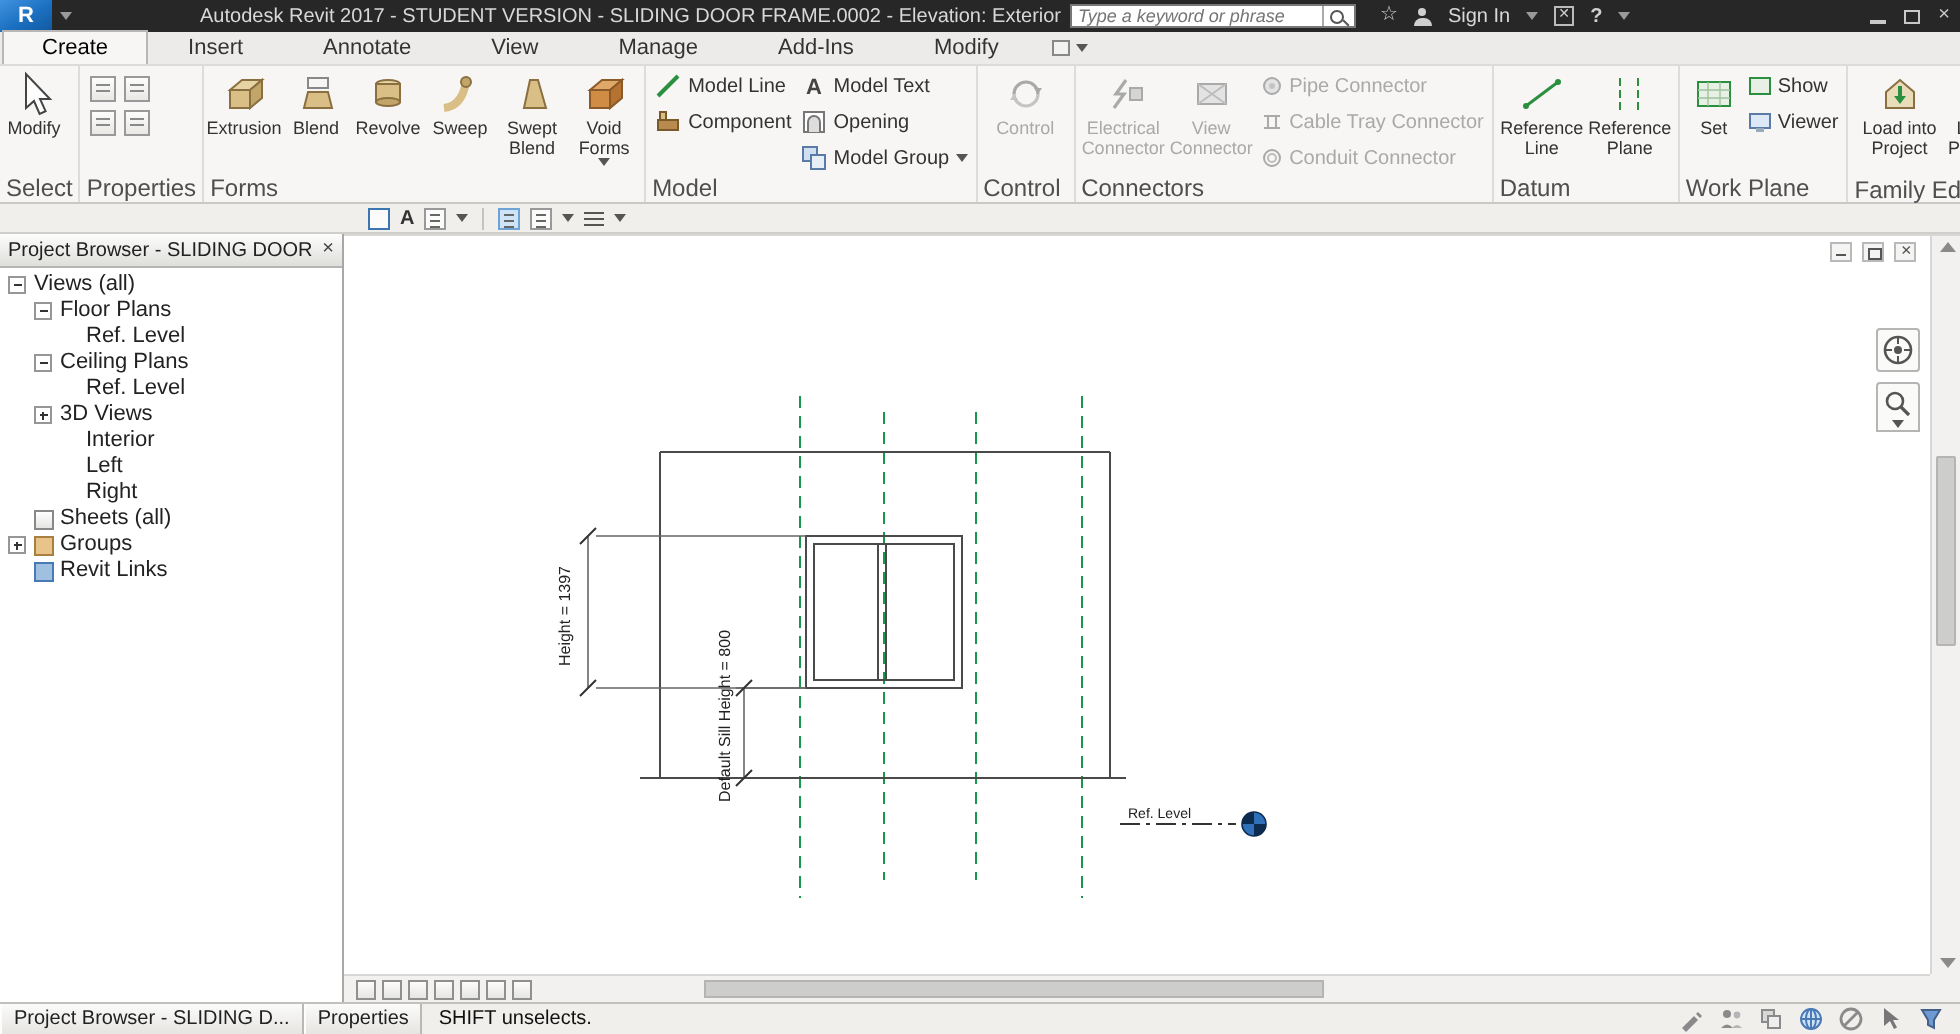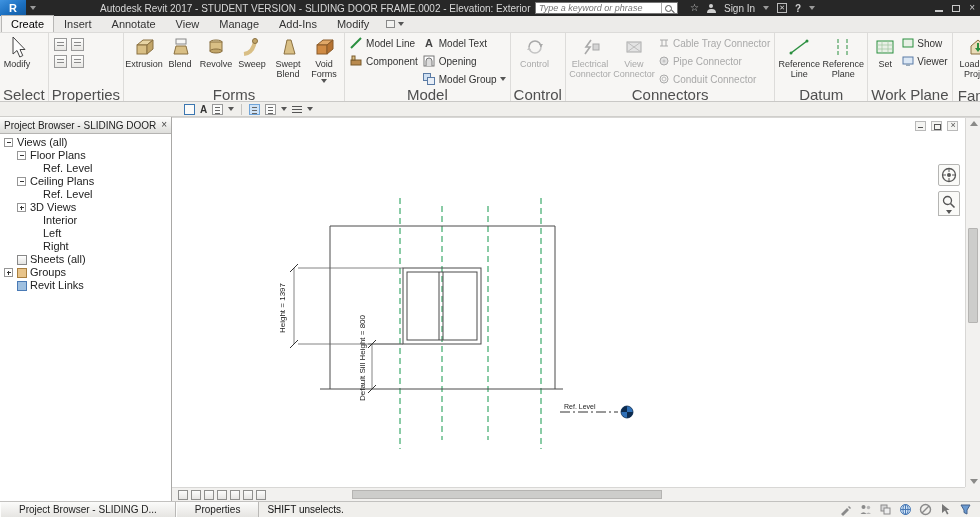--- a/index.html
+++ b/index.html
@@ -25,30 +25,30 @@
 .person::after{content:"";position:absolute;left:0;top:5px;width:9px;height:4px;border-radius:4px 4px 0 0;background:#cfcfcf}
 .xbox{width:10px;height:10px;border:1px solid #bbb;font-size:7px;line-height:8px;text-align:center;color:#cfcfcf}
 .help{font-size:10px;color:#cfcfcf;font-weight:bold}
 .winctl{position:absolute;right:5px;top:0;height:16px;display:flex;align-items:center;gap:9px}
 .wmin{width:8px;height:2px;background:#c9c9c9;margin-top:5px}
 .wmax{width:8px;height:7px;border:1px solid #c9c9c9}
 .wclose{color:#c9c9c9;font-size:10px;line-height:16px}
 
 
 .tabs{position:absolute;top:16px;left:0;right:0;height:17px;background:#ecebe9;display:flex;align-items:flex-end;padding-left:1px;border-bottom:1px solid #dcdbd9}
-.tab{padding:2px 9px;font-size:11px;color:#333;border:1px solid transparent;border-bottom:0;white-space:nowrap}
+.tab{padding:2px 19px;font-size:11px;color:#333;border:1px solid transparent;border-bottom:0;white-space:nowrap}
 .tab.active{background:#f7f6f4;border-color:#b8b7b5;color:#000}
 .ribextra{margin-left:7px;display:flex;align-items:center;gap:3px;padding-bottom:4px}
 .ribbox{width:9px;height:8px;border:1px solid #888;background:#f2f2f0}
 
 
 .ribbon{position:absolute;top:33px;left:0;right:0;height:69px;background:#f7f6f4;display:flex;border-bottom:1px solid #c9c8c6}
 .panel{border-right:1px solid #dddcda;display:flex;flex-direction:column;flex:none}
 .pc{flex:1;display:flex;padding:1px 2px 0}
-.plabel{height:13px;line-height:13px;text-align:center;font-size:15px;color:#4f4f4f;white-space:nowrap;padding:0 3px}
+.plabel{height:13px;line-height:13px;text-align:left;font-size:12px;color:#4f4f4f;white-space:nowrap;padding:0 3px}
 .bb{width:36px;display:flex;flex-direction:column;align-items:center;text-align:center;font-size:9px;line-height:10px;color:#333;padding-top:2px}
 .bb .ic{height:22px;display:flex;align-items:center;justify-content:center;margin-bottom:1px}
 .bb.w44{width:44px}.bb.w47{width:47px}.bb.w30{width:30px}
 .sb{display:flex;align-items:center;gap:3px;height:18px;font-size:10px;color:#333;white-space:nowrap;padding:0 2px}
 .dis{color:#a9a9a9}
 .col{display:flex;flex-direction:column;justify-content:flex-start}
 .pgrid{display:grid;grid-template-columns:14px 14px;grid-auto-rows:14px;gap:3px;padding:4px 3px}
 .pgi{width:13px;height:13px;border:1px solid #999;background:linear-gradient(#fdfdfc,#e9e8e5);position:relative}
 .pgi::before{content:"";position:absolute;left:2px;top:3px;width:7px;height:1px;background:#8a8a8a;box-shadow:0 3px 0 #8a8a8a}
 
@@ -102,21 +102,21 @@
 .sarr.dn{bottom:3px;border-left:4px solid transparent;border-right:4px solid transparent;border-top:5px solid #8a8a88}
 .hrow{position:absolute;left:0;right:15px;bottom:0;height:14px;background:#f2f1ef;border-top:1px solid #d8d7d5;display:flex;align-items:center}
 .vcb{display:flex;gap:3px;padding:0 6px;align-items:center}
 .vcbi{width:10px;height:10px;border:1px solid #8f8f8d;background:linear-gradient(#fcfcfb,#e6e5e3);flex:none}
 .hscroll{flex:1;position:relative;height:100%}
 .hthumb{position:absolute;top:2px;height:9px;left:80px;width:310px;background:#cdcdcb;border:1px solid #b5b4b2}
 .corner{position:absolute;right:0;bottom:0;width:15px;height:14px;background:#f2f1ef}
 
 
 .status{position:absolute;left:0;bottom:0;right:0;height:16px;background:#f0efec;border-top:1px solid #c2c1bf;display:flex;align-items:center;font-size:10px}
-.stab{height:15px;display:flex;align-items:center;padding:0 18px;border-right:1px solid #b9b8b6;border-left:1px solid #fdfdfc;background:linear-gradient(#fbfbfa,#e6e5e2);white-space:nowrap}
+.stab{height:15px;display:flex;align-items:center;padding:0 6px;border-right:1px solid #b9b8b6;border-left:1px solid #fdfdfc;background:linear-gradient(#fbfbfa,#e6e5e2);white-space:nowrap}
 .smsg{margin-left:8px;color:#111;white-space:nowrap}
 .sicons{margin-left:auto;display:flex;align-items:center;gap:7px;padding-right:8px}
 svg{display:block}
 </style>
 </head>
 <body>
 
 <div class="titlebar">
   <div class="logo"><span>R</span></div>
   <span class="car lcar"></span>
@@ -334,33 +334,33 @@
               <rect x="4" y="4" width="14" height="10" fill="#e3e3e3" stroke="#a9a9a9"></rect>
               <path d="M4 4 L18 14 M18 4 L4 14" stroke="#bdbdbd"></path>
             </svg>
           </span>
         <span>View Connector</span>
       </div>
       <div class="col">
         <div class="sb dis">
           <span>
               <svg width="12" height="12">
-                <path d="M2 3 H10 M2 9 H10 M4 3 V9 M8 3 V9" stroke="#a9a9a9" fill="none"></path>
-              </svg>
-            </span>
-          <span>Cable Tray Connector</span>
-        </div>
-        <div class="sb dis">
-          <span>
-              <svg width="12" height="12">
                 <circle cx="6" cy="6" r="4" fill="#e3e3e3" stroke="#a9a9a9"></circle>
                 <circle cx="6" cy="6" r="1.5" fill="#c4c4c4"></circle>
               </svg>
             </span>
           <span>Pipe Connector</span>
+        </div>
+        <div class="sb dis">
+          <span>
+              <svg width="12" height="12">
+                <path d="M2 3 H10 M2 9 H10 M4 3 V9 M8 3 V9" stroke="#a9a9a9" fill="none"></path>
+              </svg>
+            </span>
+          <span>Cable Tray Connector</span>
         </div>
         <div class="sb dis">
           <span>
               <svg width="12" height="12">
                 <circle cx="6" cy="6" r="4" fill="none" stroke="#a9a9a9"></circle>
                 <circle cx="6" cy="6" r="2" fill="none" stroke="#bdbdbd"></circle>
               </svg>
             </span>
           <span>Conduit Connector</span>
         </div>

